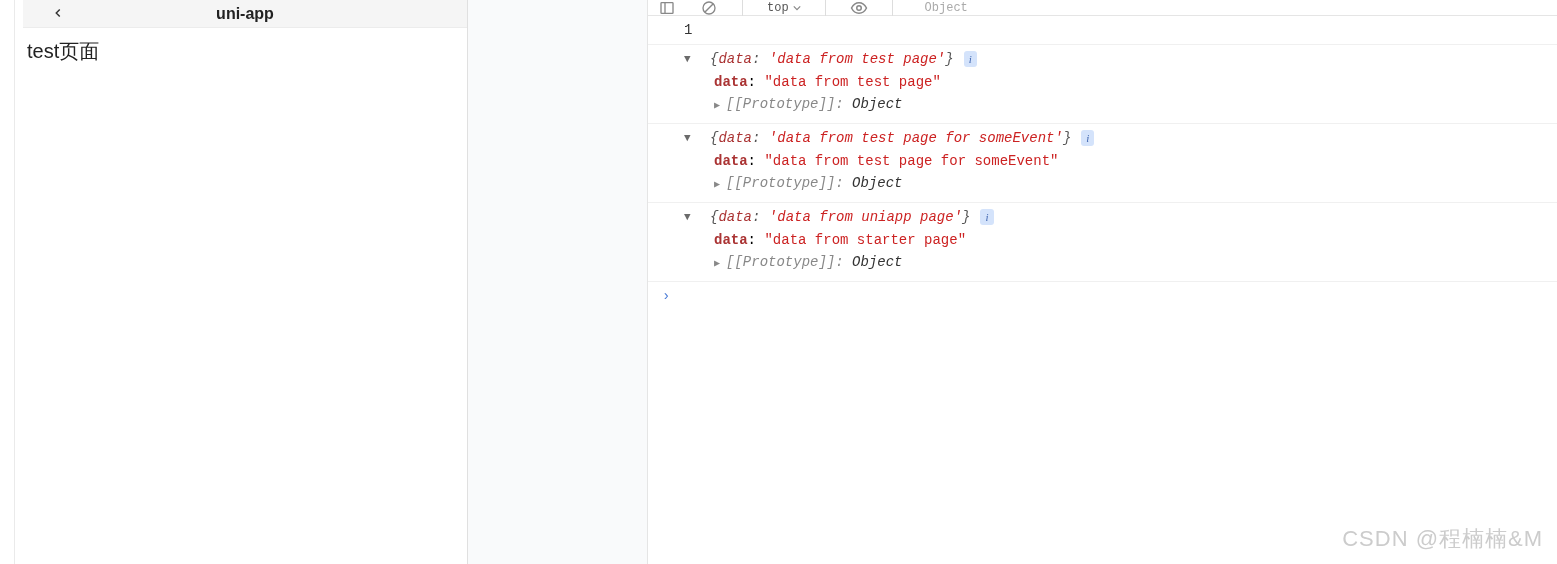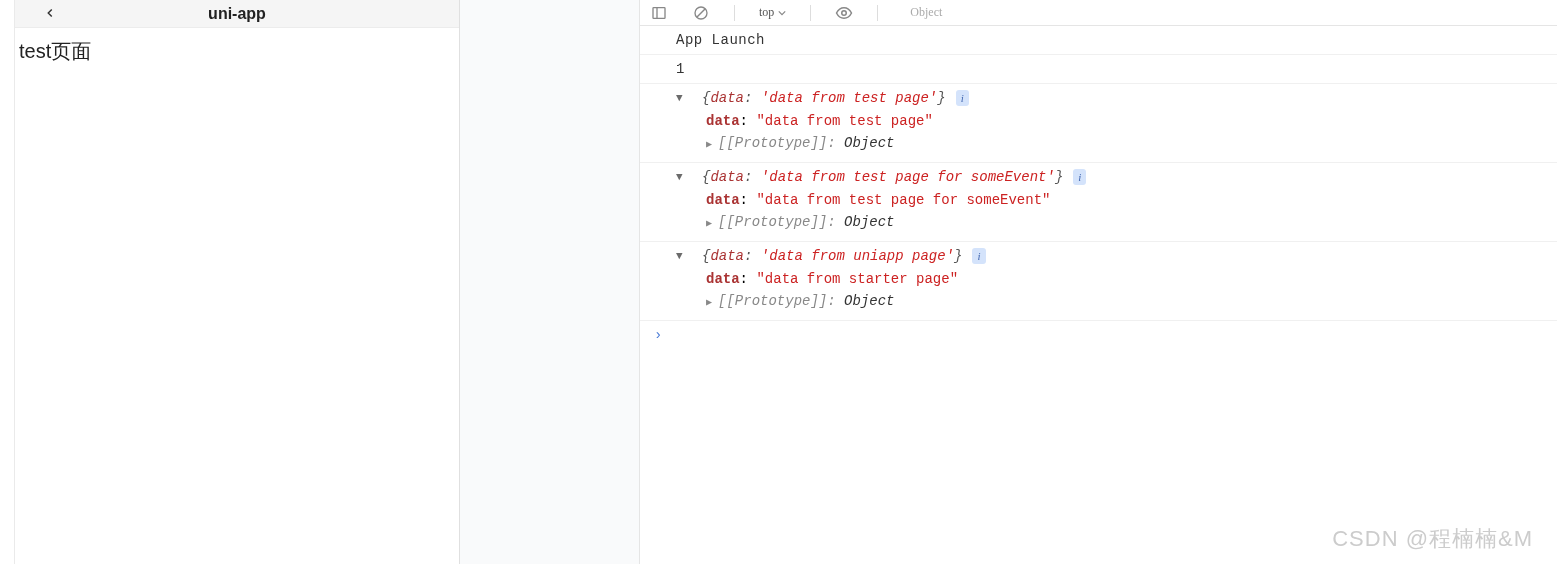--- a/index.html
+++ b/index.html
@@ -63,27 +63,27 @@
 
     
     .devtools {
       flex: 1;
       background: #fff;
       display: flex;
       flex-direction: column;
       font-family: Consolas, "Courier New", monospace;
     }
     .dt-toolbar {
-      height: 26px;
+      height: 16px;
       border-bottom: 1px solid #e5e5e5;
       display: flex;
       align-items: center;
       gap: 24px;
       padding: 0 10px;
-      font-family: Liberation Serif, serif;
+      font-family: Liberation Mono, monospace;
       color: #888;
     }
     .tb-icon { display:inline-flex; align-items:center; justify-content:center; width:18px; height:18px; }
     .tb-sep { width:1px; height:16px; background:#ddd; }
     .tb-select { color:#555; font-size:12px; display:flex; align-items:center; gap:4px; }
     .tb-filter { flex:1; color:#aaa; font-size:12px; padding-left:8px; }
 
     .console {
       flex: 1;
       overflow: auto;
@@ -131,34 +131,34 @@
 
     .prompt-row {
       padding: 6px 14px;
       color:#4a7bd6;
       font-size:14px;
     }
 
     
     .watermark {
       position:absolute;
-      right:24px;
+      right:14px;
       bottom:10px;
       font-size:22px;
       color:#ccc;
       letter-spacing:1px;
       pointer-events:none;
       font-family: -apple-system, sans-serif;
     }
 
     
     .outer-left {
       position:absolute; left:14px; top:0; bottom:0; width:1px; background:#eaeaea;
     }
-    .simulator { margin-left:15px; width:445px; }
+    .simulator { margin-left:23px; width:445px; }
   </style>
 </head>
 <body>
 
 <div class="outer-left"></div>
 <div class="container">
 
   <div class="simulator">
     <div class="sim-header">
       <span class="back-icon">
@@ -201,21 +201,20 @@
         <svg width="18" height="18" viewBox="0 0 24 24" fill="none" stroke="#888" stroke-width="2">
             <path d="M2 12s3.5-7 10-7 10 7 10 7-3.5 7-10 7S2 12 2 12z"></path>
             <circle cx="12" cy="12" r="3"></circle>
           </svg>
       </span>
       <span class="tb-sep"></span>
       <span class="tb-filter">Object</span>
     </div>
 
     <div class="console">
-      <div class="log-row">App Launch</div>
       <div class="log-row">1</div>
 
       <div class="obj-row">
         <div class="obj-summary">
           <span class="disclosure open">▼</span>
           <span class="obj-preview">{<span class="key">data</span>: <span class="val">'data from test page'</span>}</span>
           <span class="info-badge">i</span>
         </div>
         <div class="obj-expand">
           <div class="obj-line"><span class="prop-key">data</span>: <span class="prop-val">"data from test page"</span></div>

